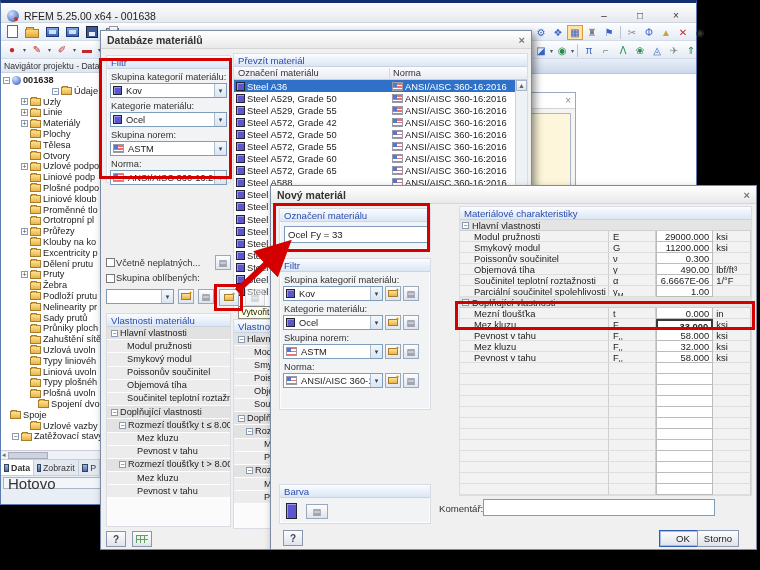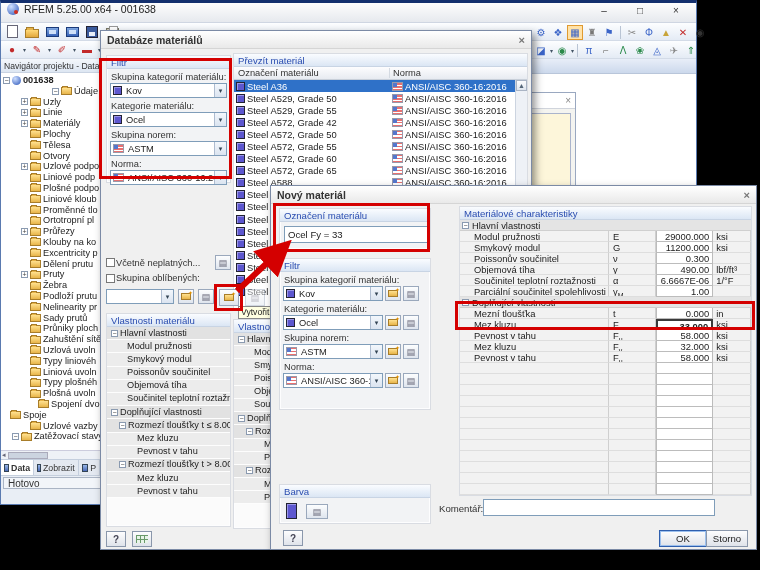--- a/index.html
+++ b/index.html
@@ -2,21 +2,21 @@
 <html><head>
 <meta charset="utf-8">
 <style>
   html,body{margin:0;padding:0;background:#000;}
   *{box-sizing:border-box;}
   .stage{position:relative;width:760px;height:570px;background:#000;overflow:hidden;
          font-family:"Liberation Sans",sans-serif;color:#222;}
   
   .win{position:absolute;left:0;top:8;width:697px;height:505px;background:#e9eef5;
        border:1px solid #5a7ab0;border-top:3px solid #14306e;}
-  .tbar{height:20px;display:flex;align-items:flex-start;background:linear-gradient(#fdfdfd,#e6e9ee);
+  .tbar{height:20px;display:flex;align-items:flex-end;background:linear-gradient(#fdfdfd,#e6e9ee);
         border-bottom:1px solid #cfd6e2;padding:0 4px;font-size:10.5px;}
   .logo{width:12px;height:12px;border-radius:50%;margin:0 5px 0 2px;
         background:radial-gradient(circle at 35% 30%,#cfe0ff,#2a54b8);position:relative;}
   .logo::after{content:"";position:absolute;right:1px;bottom:1px;width:4px;height:4px;border-radius:50%;background:#d03020;}
   .wctrls{margin-left:auto;display:flex;gap:16px;margin-right:6px;}
   .wc{width:20px;height:14px;display:flex;align-items:center;justify-content:center;font-size:10px;color:#333;}
   .mbar{height:16px;display:flex;align-items:center;gap:16px;padding-left:8px;font-size:10.5px;background:#f2f5f9;}
   .mitem{color:#222;}
   .tb{height:18px;display:flex;align-items:center;background:linear-gradient(#fdfeff,#e4ebf5);
       border-bottom:1px solid #d3dbe7;position:relative;padding-left:3px;gap:2px;}
@@ -53,21 +53,21 @@
   .hscroll{height:9px;background:#eef1f6;border-top:1px solid #ccd;display:flex;align-items:center;font-size:7px;color:#667;padding-left:1px;}
   .hthumb{width:40px;height:7px;background:#ccd4e0;border:1px solid #aab;margin-left:2px;}
   .ptabs{height:16px;display:flex;background:#e4e9f1;border-top:1px solid #c4cedd;font-size:8.8px;align-items:stretch;}
   .ptab{display:flex;align-items:center;gap:2px;padding:0 3px;border-right:1px solid #c4cedd;color:#333;white-space:nowrap;overflow:hidden;}
   .ptab.act{background:#fff;font-weight:bold;}
   .ptab .sq{width:8px;height:8px;background:linear-gradient(#9ab8e8,#4a6ab8);border:1px solid #345;}
   .wsp{flex:1;background:#fff;position:relative;}
   .wstrip{height:15px;background:linear-gradient(#e8eef8,#ccd9ec);border-bottom:1px solid #b9c6da;}
   .sbar{height:15px;background:#e9eef5;border-top:1px solid #c5cfdd;display:flex;align-items:center;}
   .sfield{width:105px;height:12px;margin-left:2px;border:1px solid #aab4c4;background:#f2f5f9;
-          font-size:10px;display:flex;align-items:center;padding-left:4px;color:#333;}
+          font-size:15px;display:flex;align-items:center;padding-left:4px;color:#333;}
   
   .bgwin{position:absolute;left:518px;top:92px;width:58px;height:240px;background:#f4f4f0;
          border:1px solid #9aa8c0;z-index:3;}
   .bgtitle{height:16px;background:#fff;border-bottom:1px solid #d0d4dc;display:flex;align-items:center;justify-content:flex-end;}
   .bgx{font-size:10px;color:#888;margin-right:4px;}
   .bgbody{position:absolute;left:4px;top:20px;right:4px;bottom:4px;background:#fdf6da;border:1px solid #aab4cc;}
   
   .dlg{position:absolute;background:#f0f0f0;border:1px solid #7b8aa5;box-shadow:3px 4px 8px rgba(0,0,0,.45);}
   .dbd{left:100px;top:30px;width:432px;height:520px;z-index:5;}
   .ndd{left:270px;top:185px;width:487px;height:365px;z-index:10;}
@@ -1050,21 +1050,21 @@
             <span class="cc cunit"></span>
           </div>
         </div>
     </div>
 
     <span style="position:absolute;left:168px;top:317px;font-size:9.6px;color:#333;">Komentář:</span>
     <div class="inputbox" style="position:absolute;left:212px;top:313px;width:232px;height:17px;"></div>
 
     <div class="qbtn" style="left:12px;top:344px;">?</div>
     <div class="btn def" style="left:388px;top:344px;width:48px;">OK</div>
-    <div class="btn" style="left:435px;top:344px;width:42px;">Storno</div>
+    <div class="btn" style="left:426px;top:344px;width:42px;">Storno</div>
   </div>
 
   <div class="ann" style="left:99px;top:58px;width:133px;height:121px;"></div>
   <div class="ann" style="left:214px;top:284px;width:29px;height:27px;"></div>
   <div class="ann" style="left:273px;top:203px;width:157px;height:49px;"></div>
   <div class="ann" style="left:455px;top:301px;width:300px;height:29px;"></div>
   <svg class="arrowsvg">
     <defs>
       <marker id="ah" markerWidth="6" markerHeight="6" refX="4" refY="3" orient="auto">
         <path d="M0,0 L6,3 L0,6 z" fill="#d40000"></path>

